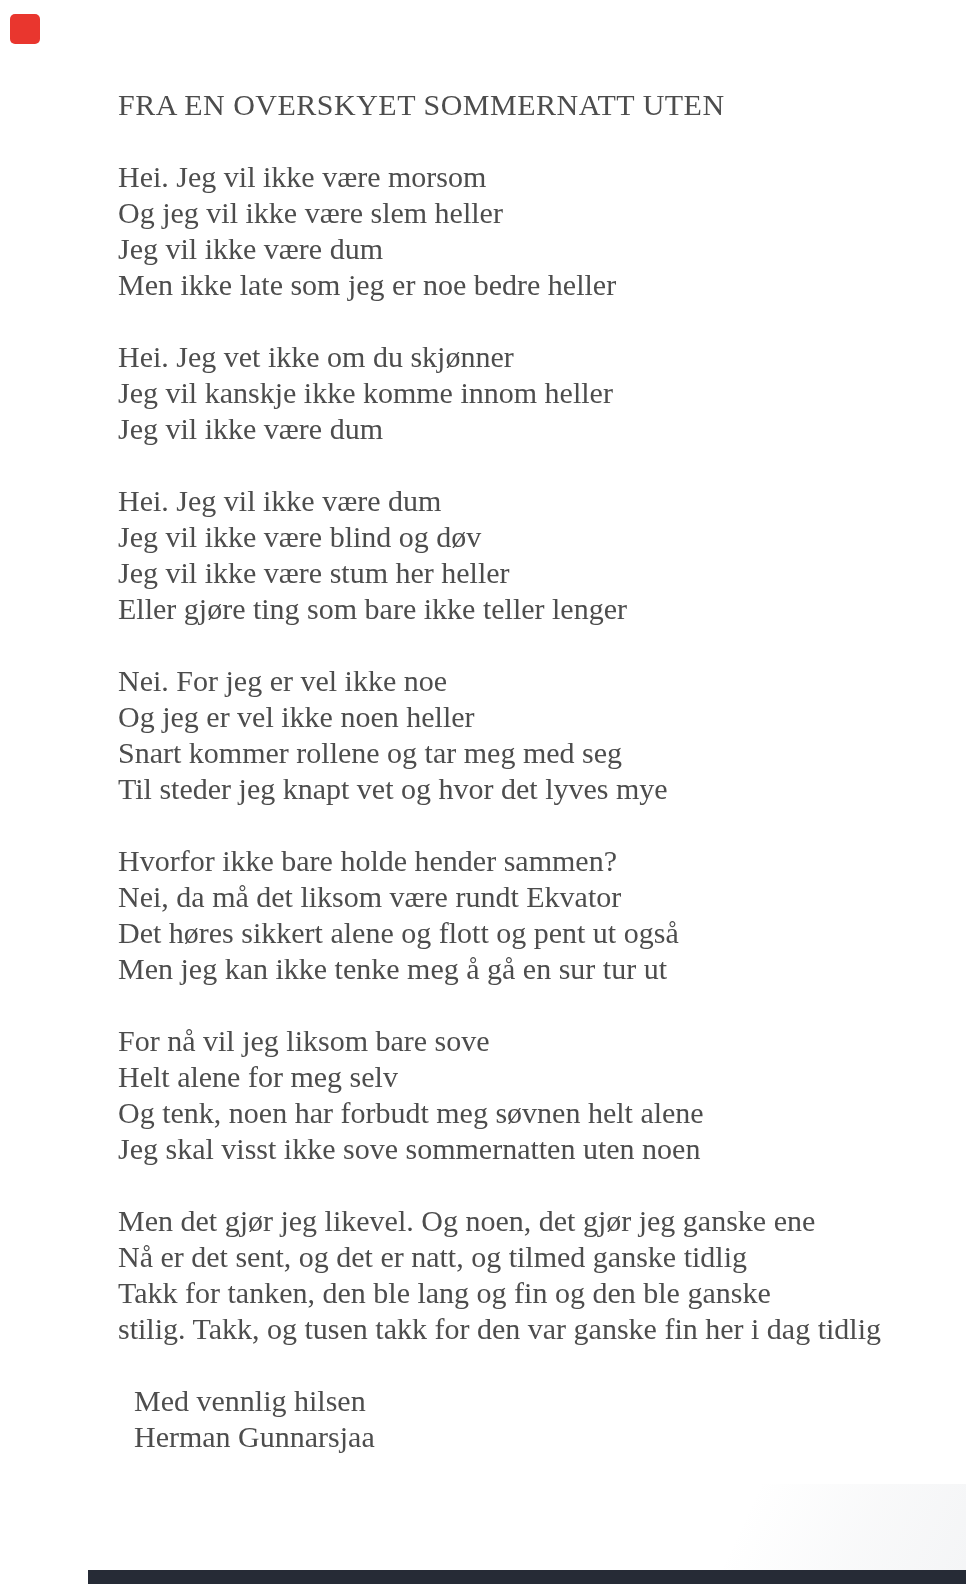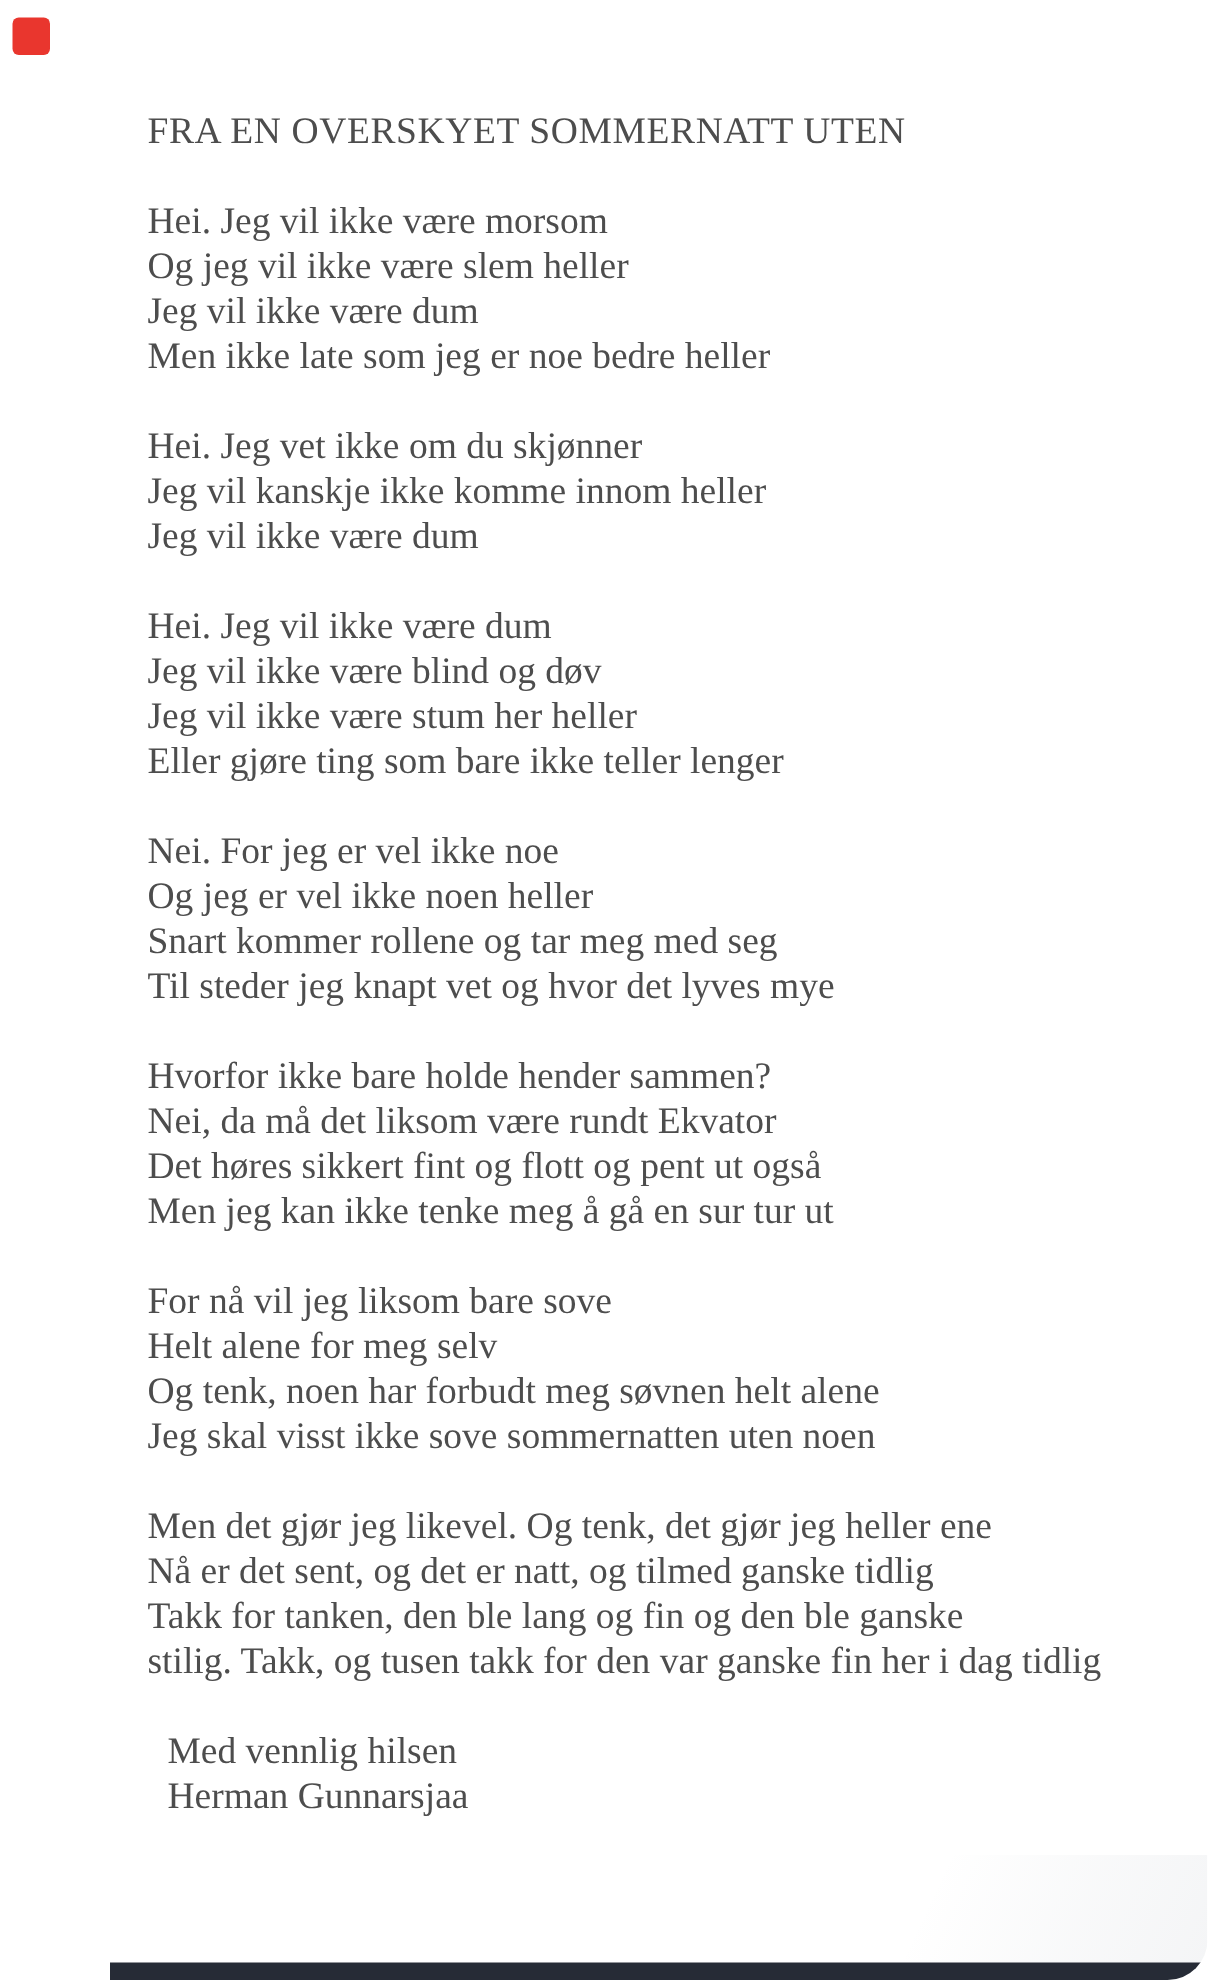--- a/index.html
+++ b/index.html
@@ -8,21 +8,20 @@
     background: #ffffff;
   }
   .page {
     position: relative;
     width: 966px;
     height: 1584px;
     background: #ffffff;
     overflow: hidden;
     font-family: "Liberation Serif", "DejaVu Serif", serif;
     color: #4d4d4d;
-    border-radius: 32px;
   }
   .doc {
     position: absolute;
     top: 87px;
     left: 118px;
     width: 830px;
     font-size: 30px;
     line-height: 36px;
   }
   .title {
@@ -99,31 +98,31 @@
         </div>
         <div class="stanza">
           <div class="line">Nei. For jeg er vel ikke noe</div>
           <div class="line">Og jeg er vel ikke noen heller</div>
           <div class="line">Snart kommer rollene og tar meg med seg</div>
           <div class="line">Til steder jeg knapt vet og hvor det lyves mye</div>
         </div>
         <div class="stanza">
           <div class="line">Hvorfor ikke bare holde hender sammen?</div>
           <div class="line">Nei, da må det liksom være rundt Ekvator</div>
-          <div class="line">Det høres sikkert fint og flott og pent ut også</div>
+          <div class="line">Det høres sikkert alene og flott og pent ut også</div>
           <div class="line">Men jeg kan ikke tenke meg å gå en sur tur ut</div>
         </div>
         <div class="stanza">
           <div class="line">For nå vil jeg liksom bare sove</div>
           <div class="line">Helt alene for meg selv</div>
           <div class="line">Og tenk, noen har forbudt meg søvnen helt alene</div>
           <div class="line">Jeg skal visst ikke sove sommernatten uten noen</div>
         </div>
         <div class="stanza">
-          <div class="line">Men det gjør jeg likevel. Og tenk, det gjør jeg heller ene</div>
+          <div class="line">Men det gjør jeg likevel. Og noen, det gjør jeg ganske ene</div>
           <div class="line">Nå er det sent, og det er natt, og tilmed ganske tidlig</div>
           <div class="line">Takk for tanken, den ble lang og fin og den ble ganske</div>
           <div class="line">stilig. Takk, og tusen takk for den var ganske fin her i dag tidlig</div>
         </div>
       </div>
 
     <div class="signature">
         <div class="line">Med vennlig hilsen</div>
         <div class="line">Herman Gunnarsjaa</div>
       </div>

